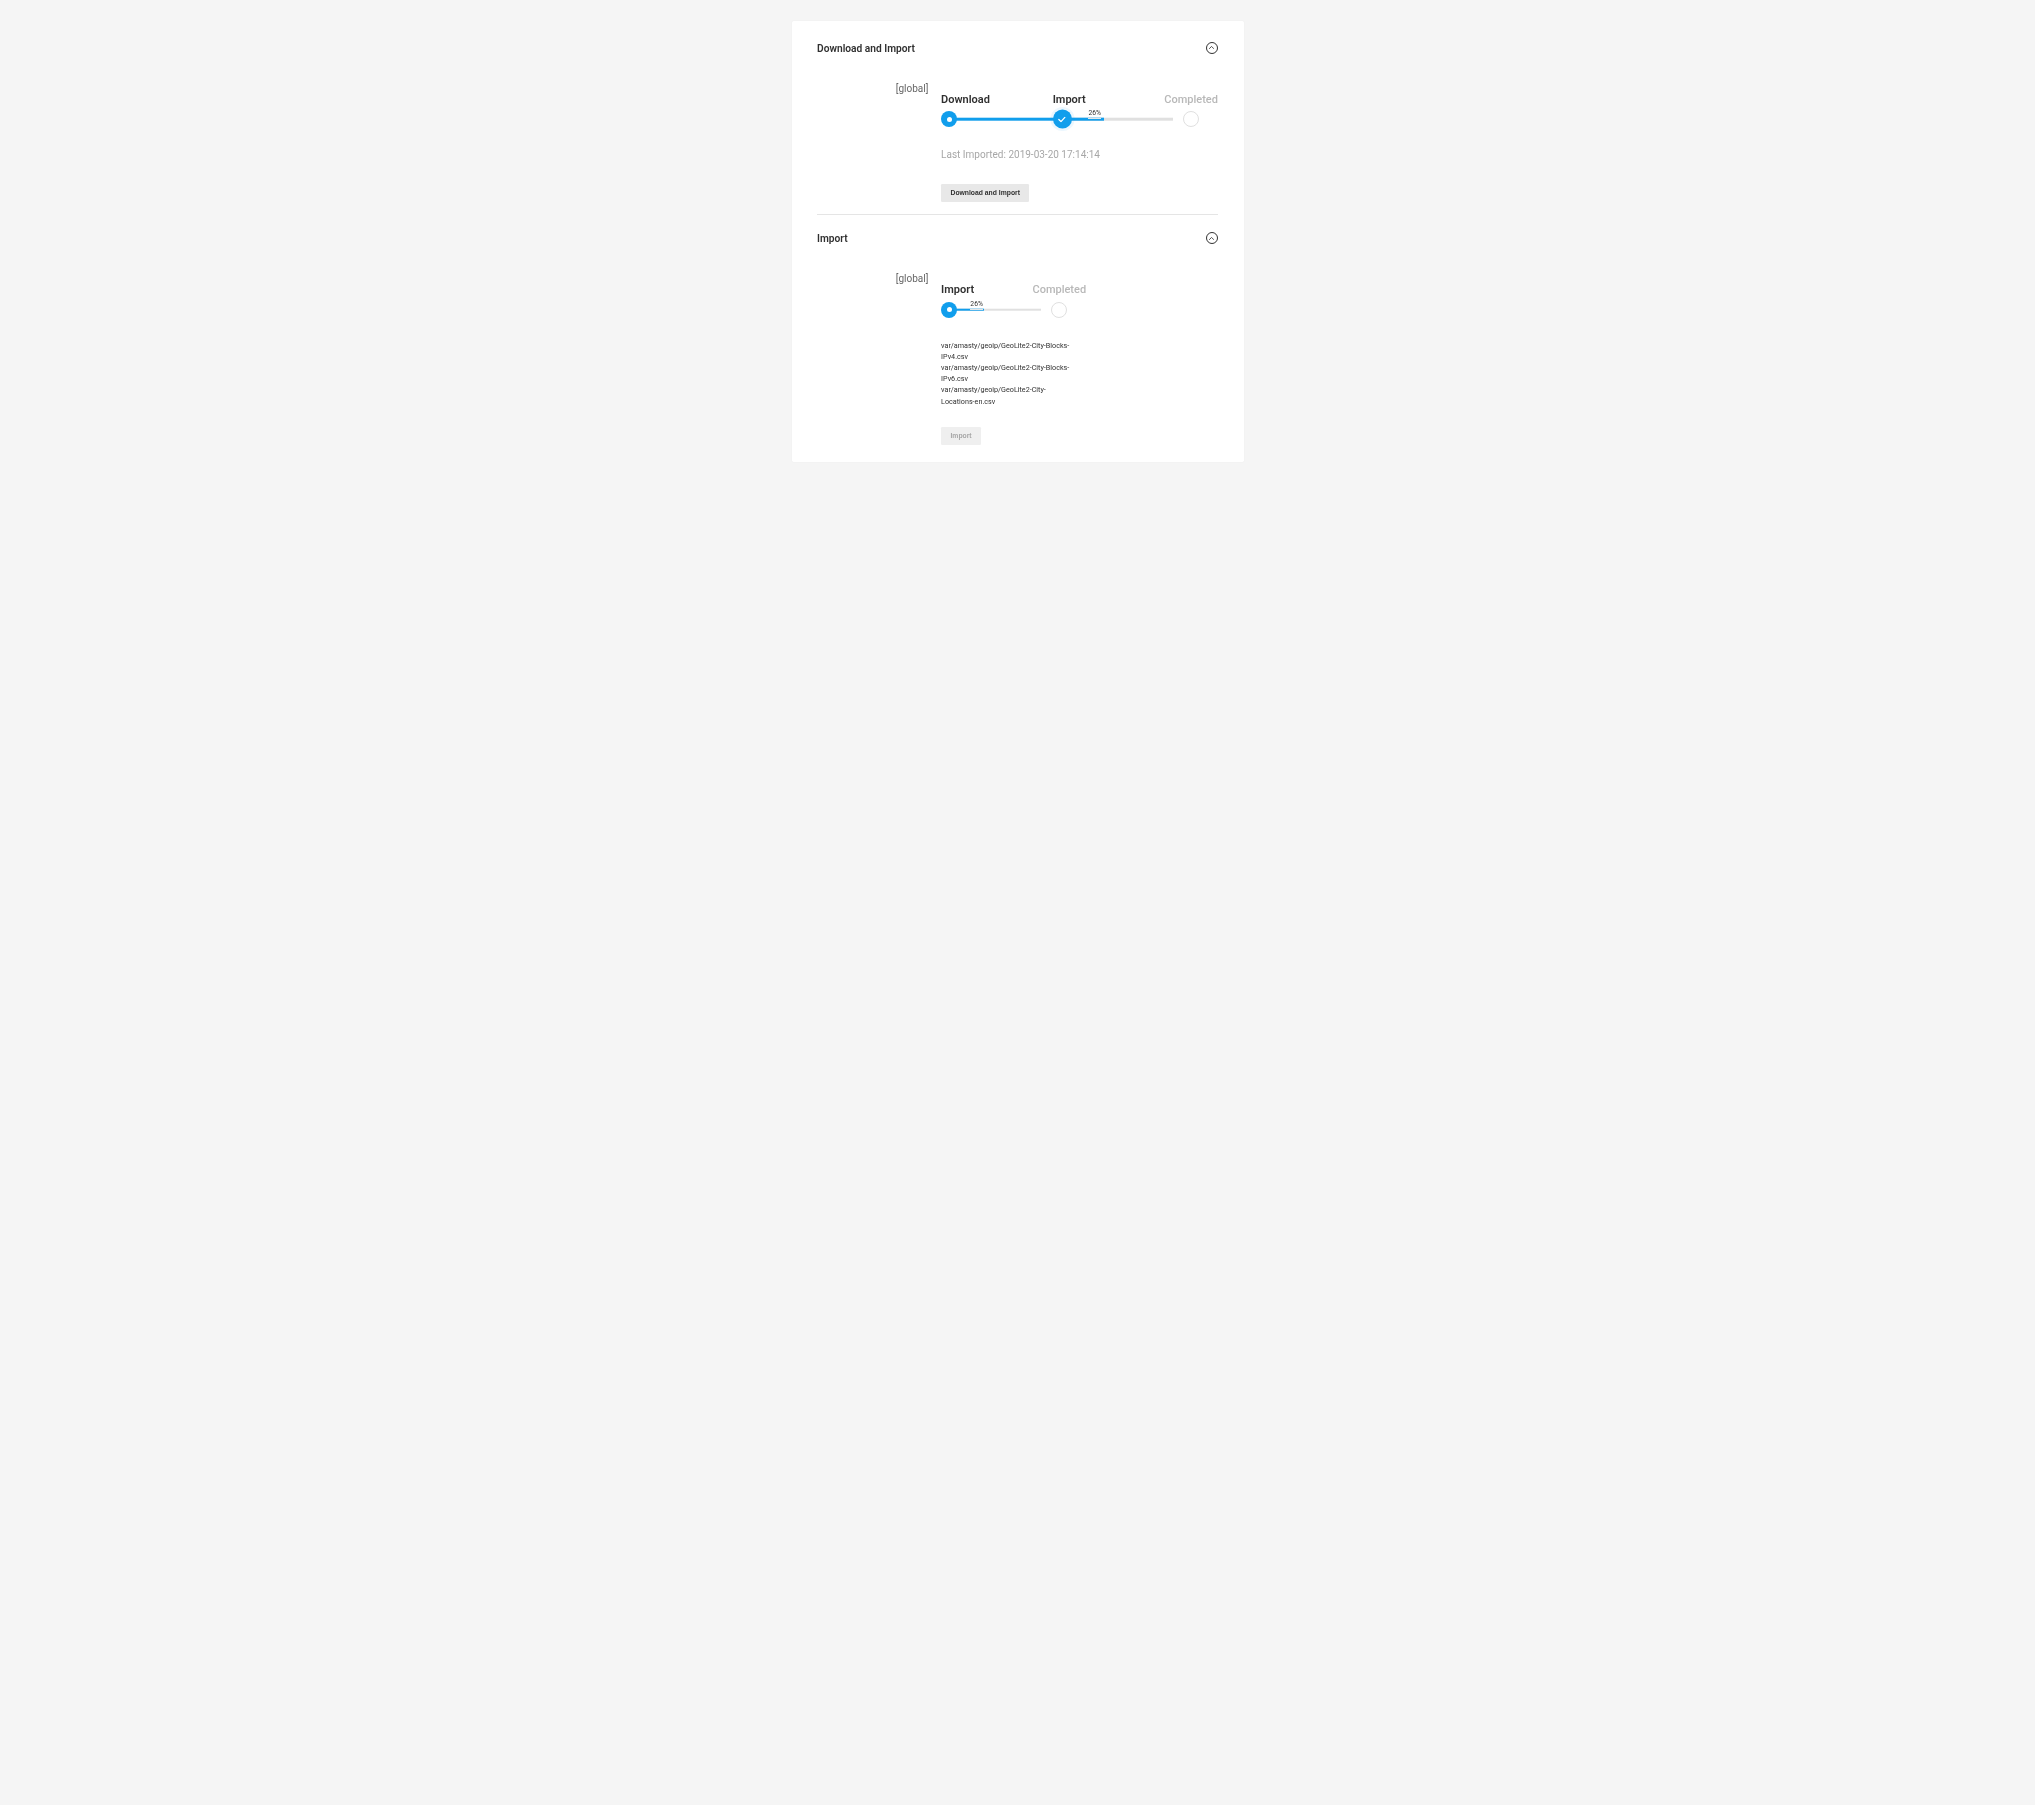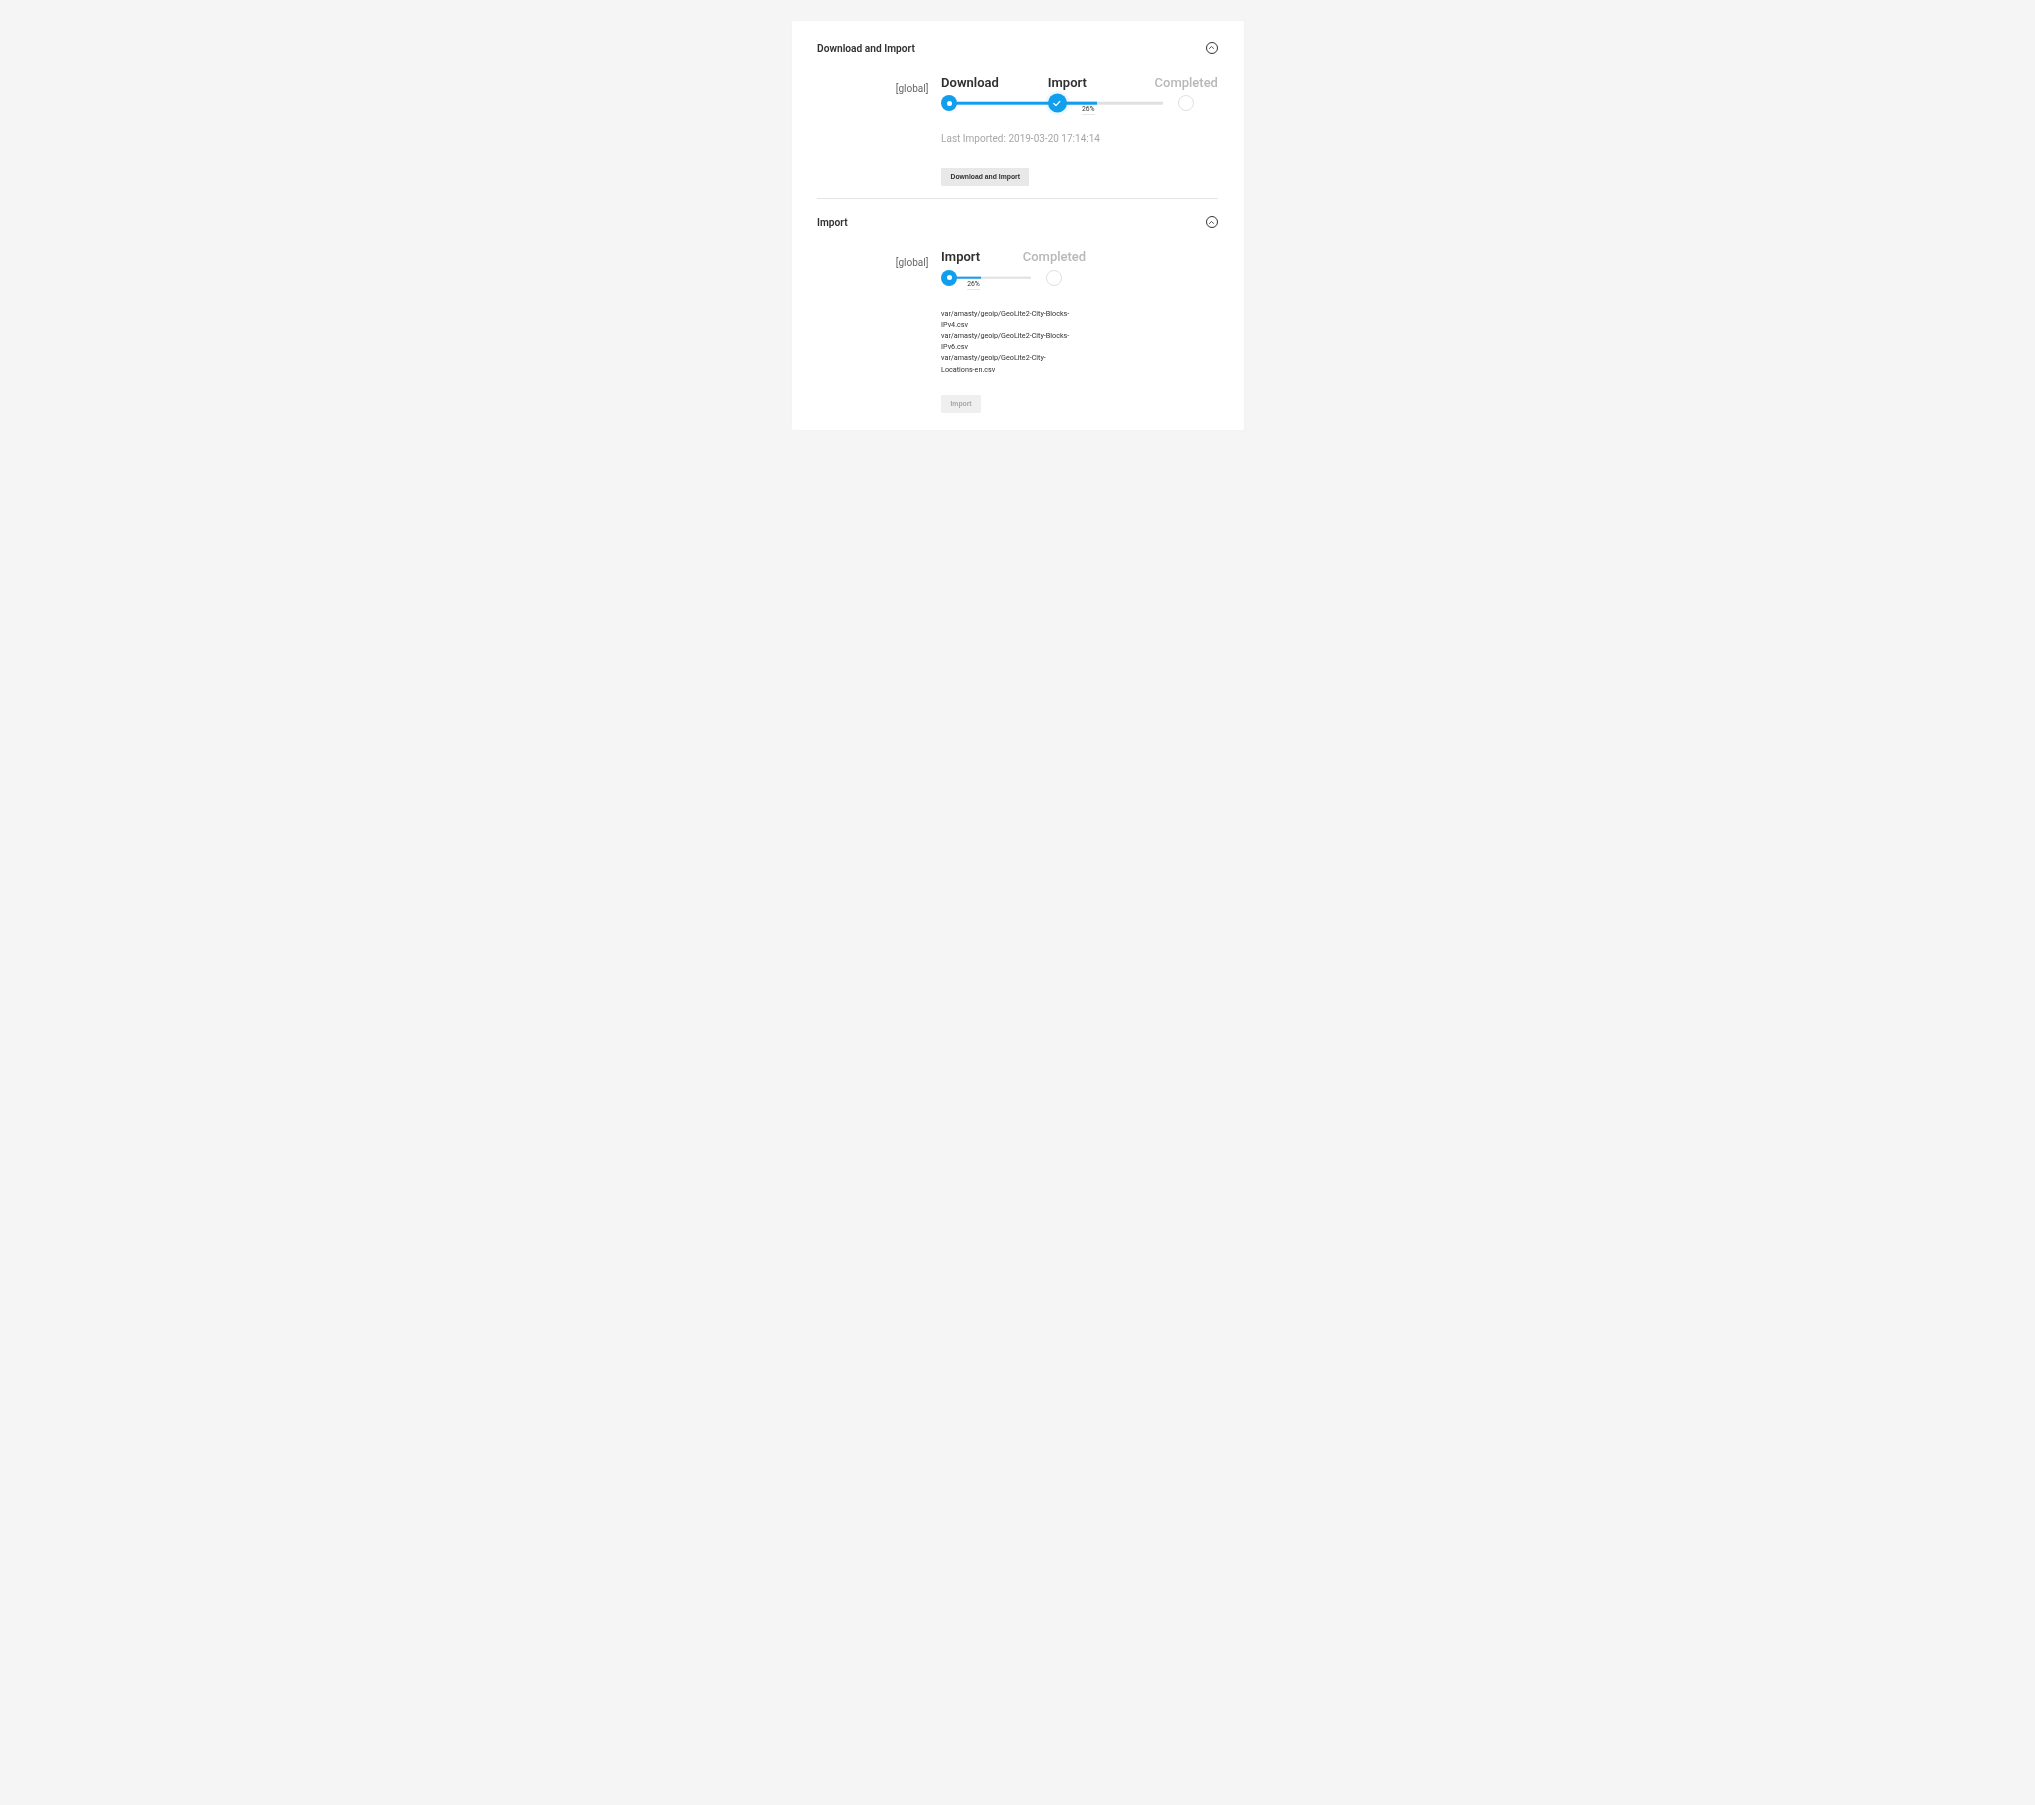--- a/index.html
+++ b/index.html
@@ -68,25 +68,26 @@
     display: flex;
     align-items: center;
     margin-bottom: 21px;
   }
   .step {
     position: relative;
     flex: 1;
   }
   .step:last-child { flex: 0 0 auto; }
   .step-label {
-    font-size: 13px;
+    font-size: 11px;
     font-weight: 600;
     color: #303030;
     margin-bottom: 4.3px;
     white-space: nowrap;
+    margin-top: 18px;
   }
   .step-label.muted {
     color: #b8b8b8;
     font-weight: 500;
   }
   .track-holder {
     position: relative;
     height: 18px;
   }
   .line {
@@ -136,21 +137,20 @@
     transform: translate(0, -50%);
   }
   .percent {
     position: absolute;
     font-size: 6.8px;
     color: #303030;
     top: -0.9px;
     white-space: nowrap;
     padding-bottom: 0.9px;
     border-bottom: 0.9px solid #e6e6e6;
-    margin-top: 12px;
   }
   .last-imported {
     color: #a7a7a7;
     font-size: 10px;
     margin: 0 0 23.4px 0;
   }
   .btn {
     display: inline-block;
     background: #e8e8e8;
     color: #303030;

